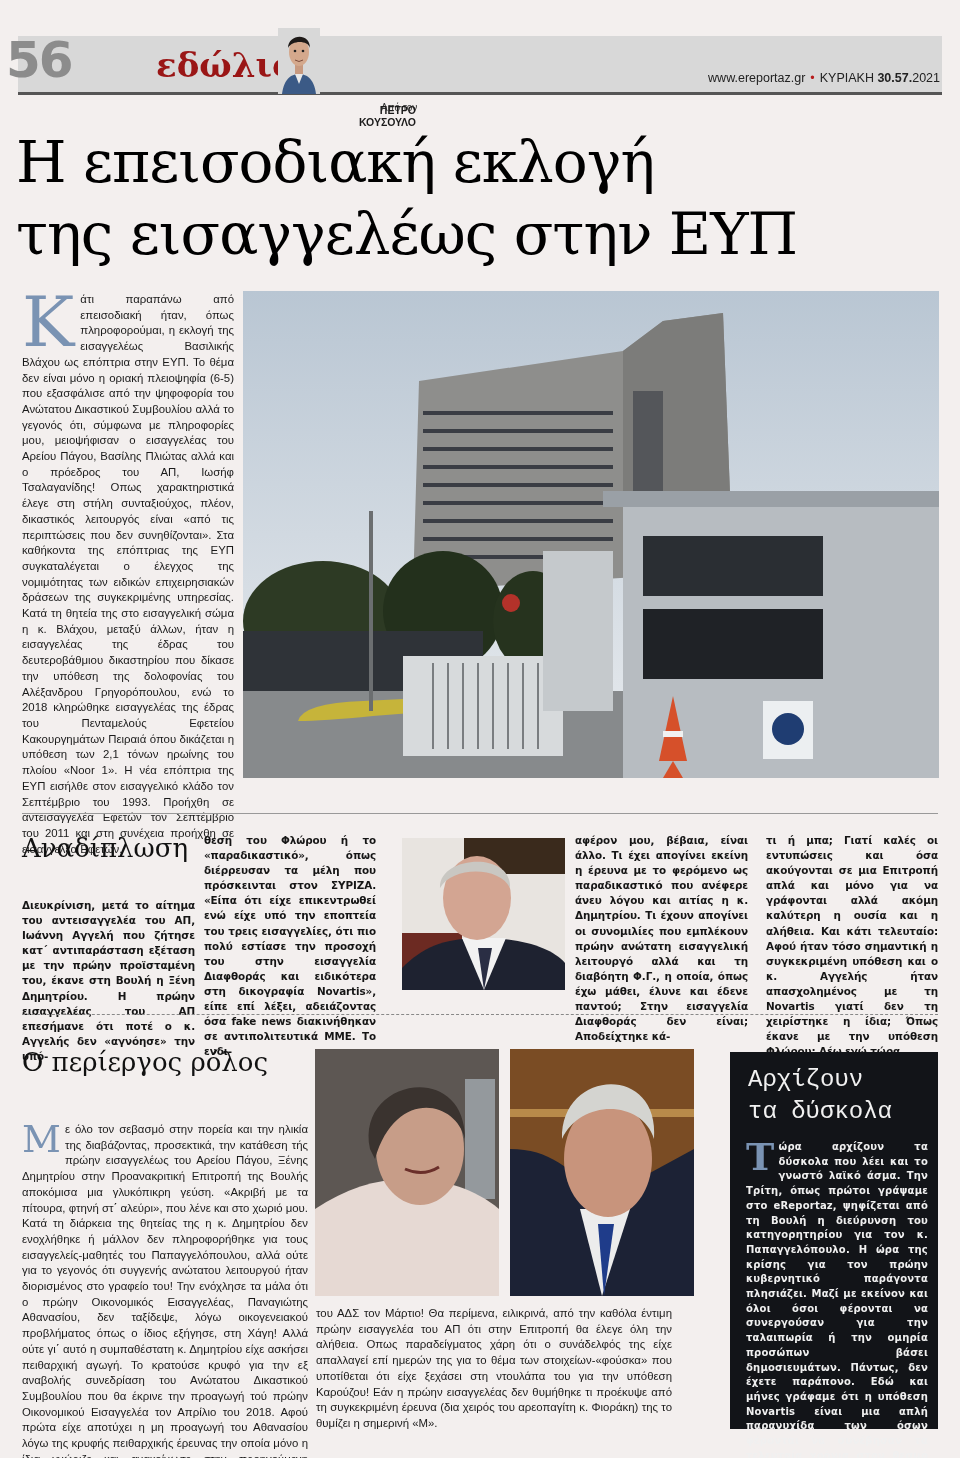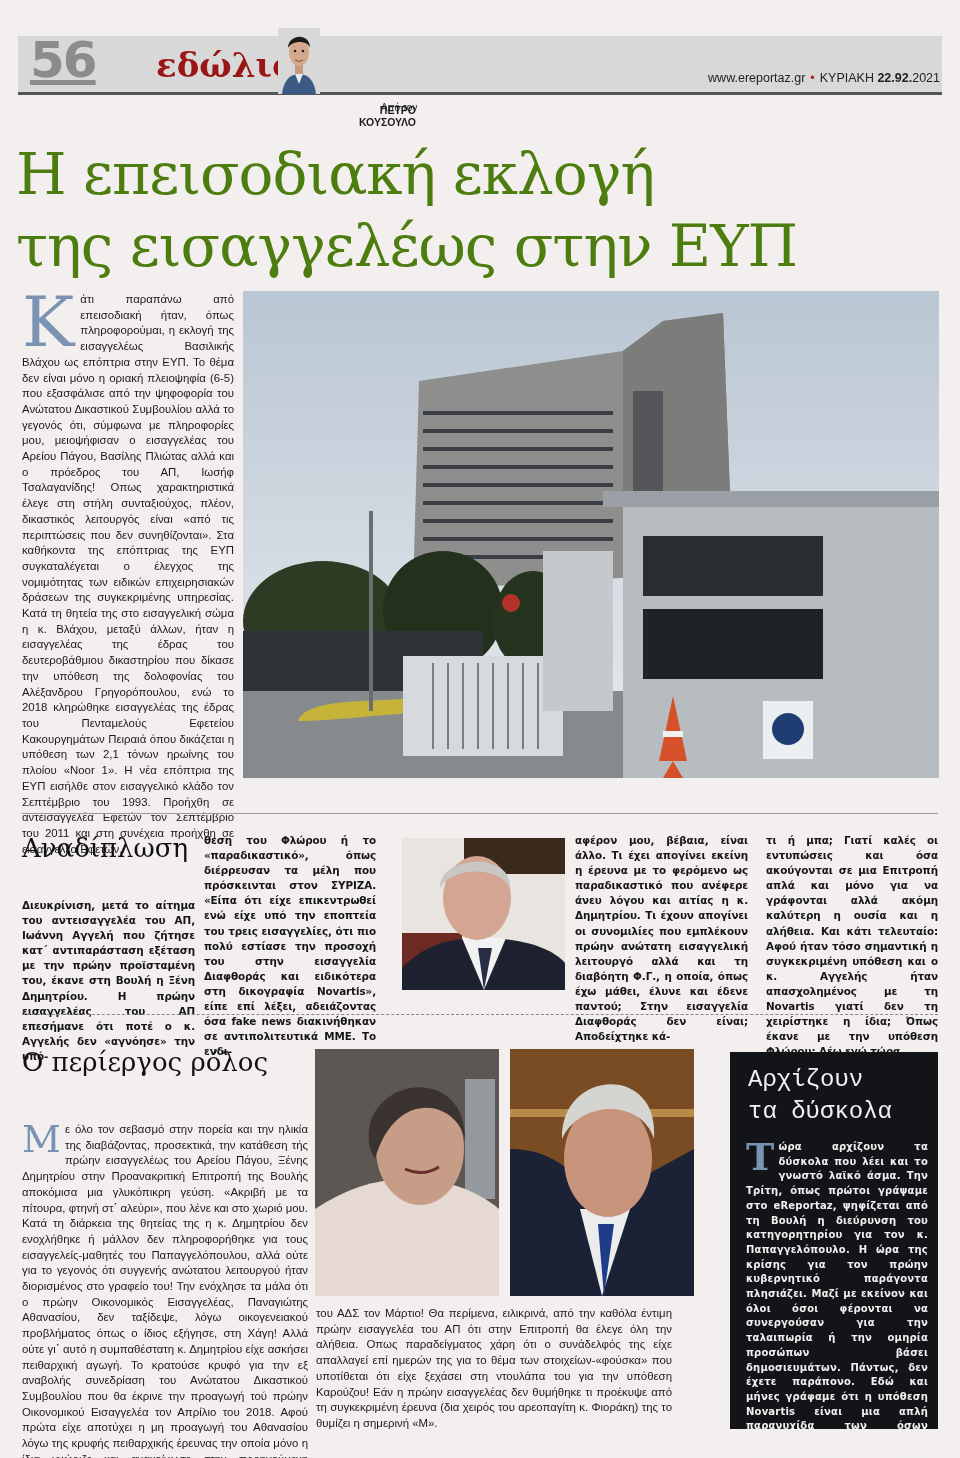--- a/index.html
+++ b/index.html
@@ -6,31 +6,31 @@
   body {
     width:960px; height:1458px; overflow:hidden; position:relative;
     background:#f3efee;
     font-family:"DejaVu Sans", sans-serif; color:#1b1b1b;
   }
   .abs { position:absolute; }
 
   
   .header-band { left:18px; top:36px; width:924px; height:56px; background:#d8d8d8; }
   .header-rule { left:18px; top:92px; width:924px; height:3px; background:#555; }
-  .page-num { left:30px; top:30px; font-family:"DejaVu Sans", sans-serif; font-weight:bold; font-size:50px; color:#8c8c8c; letter-spacing:-2px; line-height:60px;text-decoration:underline; }
+  .page-num { left:6px; top:30px; font-family:"DejaVu Sans", sans-serif; font-weight:bold; font-size:50px; color:#8c8c8c; letter-spacing:-2px; line-height:60px; }
   .section-name { left:120px; top:40px; font-family:"DejaVu Serif", serif; font-weight:bold; font-size:34px; color:#9a1616; line-height:50px;margin-left:36px; }
   .author-photo { left:278px; top:28px; width:42px; height:66px; overflow:hidden; }
   .author-pre { left:381px; top:54px; font-size:10px; color:#333; font-family:"Liberation Sans", sans-serif;margin-top:48px; }
   .author-name { left:320px; top:69px; width:96px; text-align:right; font-size:10.5px; font-weight:bold; font-family:"Liberation Sans", sans-serif;margin-top:35px; }
   .site-line { right:20px; top:71px; font-size:12.5px; font-family:"Liberation Sans", sans-serif; color:#222; }
   .site-line .dot { color:#b71c1c; margin:0 5px; }
   .site-line b { font-weight:bold; }
 
   
-  .headline { left:16px; top:126px; width:900px; font-family:"DejaVu Serif", serif; font-weight:300; font-size:58px; line-height:72px; color:#4d7c0f; letter-spacing:-1px;margin-top:12px; }
+  .headline { left:16px; top:126px; width:900px; font-family:"DejaVu Serif", serif; font-weight:300; font-size:58px; line-height:72px; color:#000000; letter-spacing:-1px; }
 
   
   .col-text { font-family:"Liberation Sans", sans-serif; font-size:11.4px; line-height:15.7px; text-align:justify; color:#1a1a1a; }
   .dropcap { float:left; font-family:"DejaVu Serif", serif; color:#7a93b3; font-size:70px; line-height:56px; margin:2px 6px 0 0; }
   .dropcap-sm { float:left; font-family:"DejaVu Serif", serif; color:#7a93b3; font-size:38px; line-height:30px; margin:2px 4px 0 0; }
 
   .main-col { left:22px; top:292px; width:212px; }
 
   
   .main-photo { left:243px; top:291px; width:696px; height:487px; overflow:hidden; background:#c7d0d8; }
@@ -65,21 +65,21 @@
     <ellipse cx="21" cy="24" rx="10" ry="14" fill="#d4a88c"></ellipse>
     <path d="M10 20 C10 6 32 4 32 20 C30 12 14 12 10 20 Z" fill="#1e1a18"></path>
     <circle cx="17" cy="23" r="1.3" fill="#222"></circle>
       <circle cx="25" cy="23" r="1.3" fill="#222"></circle>
     <path d="M17 32 Q21 35 25 32" stroke="#7a4a3a" stroke-width="1" fill="none"></path>
   </svg>
 </div>
 <div class="abs author-pre">Από τον</div>
 <div class="abs author-name">ΠΕΤΡΟ ΚΟΥΣΟΥΛΟ</div>
 <div class="abs site-line">
-  <span>www.ereportaz.gr</span><span class="dot">•</span><span>ΚΥΡΙΑΚΗ</span> <b>22.92.</b><span>2021</span>
+  <span>www.ereportaz.gr</span><span class="dot">•</span><span>ΚΥΡΙΑΚΗ</span> <b>30.57.</b><span>2021</span>
 </div>
 
 <div class="abs headline">
   <div>Η επεισοδιακή εκλογή</div>
   <div>της εισαγγελέως στην ΕΥΠ</div>
 </div>
 
 <div class="abs main-col col-text">
   <span class="dropcap">Κ</span><span>άτι παραπάνω από επεισοδιακή ήταν, όπως πληροφορούμαι, η εκλογή της εισαγγελέως Βασιλικής Βλάχου ως επόπτρια στην ΕΥΠ. Το θέμα δεν είναι μόνο η οριακή πλειοψηφία (6-5) που εξασφάλισε από την ψηφοφορία του Ανώτατου Δικαστικού Συμβουλίου αλλά το γεγονός ότι, σύμφωνα με πληροφορίες μου, μειοψήφισαν ο εισαγγελέας του Αρείου Πάγου, Βασίλης Πλιώτας αλλά και ο πρόεδρος του ΑΠ, Ιωσήφ Τσαλαγανίδης! Οπως χαρακτηριστικά έλεγε στη στήλη συνταξιούχος, πλέον, δικαστικός λειτουργός είναι «από τις περιπτώσεις που δεν συνηθίζονται». Στα καθήκοντα της επόπτριας της ΕΥΠ συγκαταλέγεται ο έλεγχος της νομιμότητας των ειδικών επιχειρησιακών δράσεων της συγκεκριμένης υπηρεσίας. Κατά τη θητεία της στο εισαγγελική σώμα η κ. Βλάχου, μεταξύ άλλων, ήταν η εισαγγελέας της έδρας του δευτεροβάθμιου δικαστηρίου που δίκασε την υπόθεση της δολοφονίας του Αλέξανδρου Γρηγορόπουλου, ενώ το 2018 κληρώθηκε εισαγγελέας της έδρας του Πενταμελούς Εφετείου Κακουργημάτων Πειραιά όπου δικάζεται η υπόθεση των 2,1 τόνων ηρωίνης του πλοίου «Noor 1». Η νέα επόπτρια της ΕΥΠ εισήλθε στον εισαγγελικό κλάδο τον Σεπτέμβριο του 1993. Προήχθη σε αντεισαγγελέα Εφετών τον Σεπτέμβριο του 2011 και στη συνέχεια προήχθη σε εισαγγελέα Εφετών.</span>
 </div>

